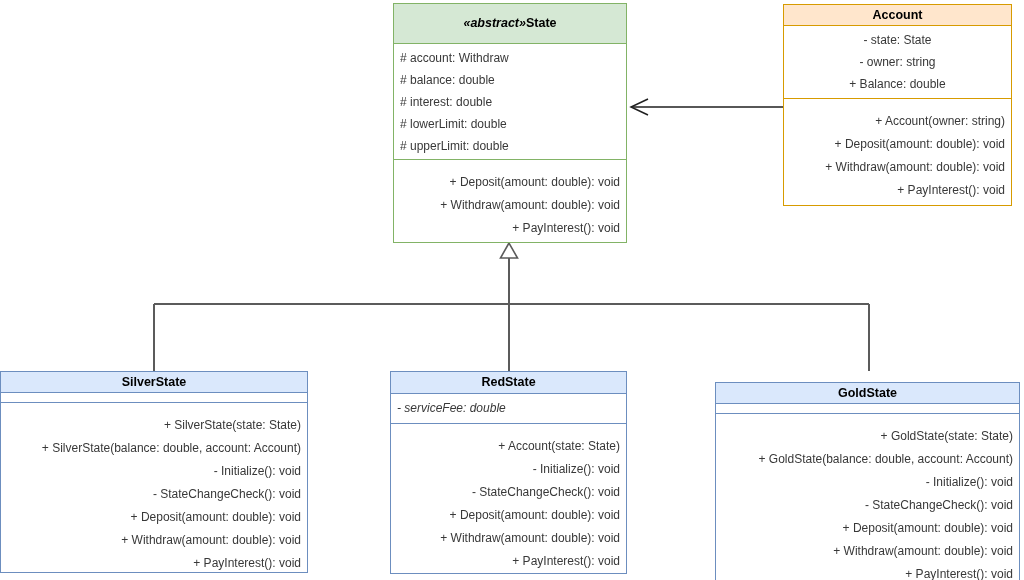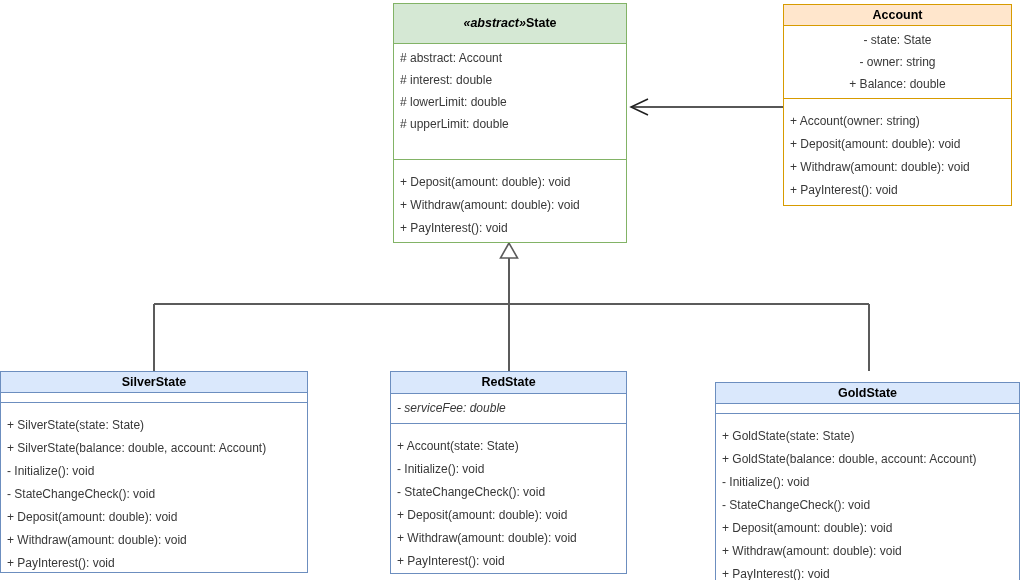--- a/index.html
+++ b/index.html
@@ -31,21 +31,21 @@
   .blue .uml-header{background:var(--blue-fill); border-bottom:1px solid var(--blue-stroke);}
   .stereotype{font-style:italic;}
   .uml-section{box-sizing:border-box; overflow:hidden; flex:0 0 auto;}
   .green .uml-section.attrs{border-bottom:1px solid var(--green-stroke);}
   .orange .uml-section.attrs{border-bottom:1px solid var(--orange-stroke);text-align:center;}
   .blue .uml-section.attrs{border-bottom:1px solid var(--blue-stroke);}
   .uml-section.methods{flex:1 1 auto;}
   .attrs{padding:3px 6px 0 6px;}
   .methods{padding:11px 6px 0 6px;}
   .attrs .uml-member{line-height:22px;}
-  .methods .uml-member{line-height:23px;}
+  .methods .uml-member{line-height:23px;text-align:right;}
   .uml-member{white-space:nowrap;}
   
   #cls-state{left:393px; top:3px; width:234px; height:240px;}
   #cls-state .uml-header{height:40px;}
   #cls-state .attrs{height:116px;}
   #cls-account{left:783px; top:4px; width:229px; height:202px;}
   #cls-account .uml-header{height:21px;}
   #cls-account .attrs{height:73px;}
   #cls-silver{left:0px; top:371px; width:308px; height:202px;}
   #cls-silver .uml-header{height:21px;}
@@ -72,21 +72,22 @@
       <path d="M 509 243 L 500.5 258 L 517.5 258 Z" fill="#ffffff" stroke-width="1.6" stroke="#5b5b5b"></path>
     </g>
   </svg>
 
   <div class="uml-class green" id="cls-state">
     <div class="uml-header">
       <span class="stereotype">«abstract»</span>
       <span>State</span>
     </div>
     <div class="uml-section attrs">
-        <div class="uml-member"># abstract: Account</div>
+        <div class="uml-member"># account: Withdraw</div>
+        <div class="uml-member"># balance: double</div>
         <div class="uml-member"># interest: double</div>
         <div class="uml-member"># lowerLimit: double</div>
         <div class="uml-member"># upperLimit: double</div>
       </div>
     <div class="uml-section methods">
         <div class="uml-member">+ Deposit(amount: double): void</div>
         <div class="uml-member">+ Withdraw(amount: double): void</div>
         <div class="uml-member">+ PayInterest(): void</div>
       </div>
   </div>

